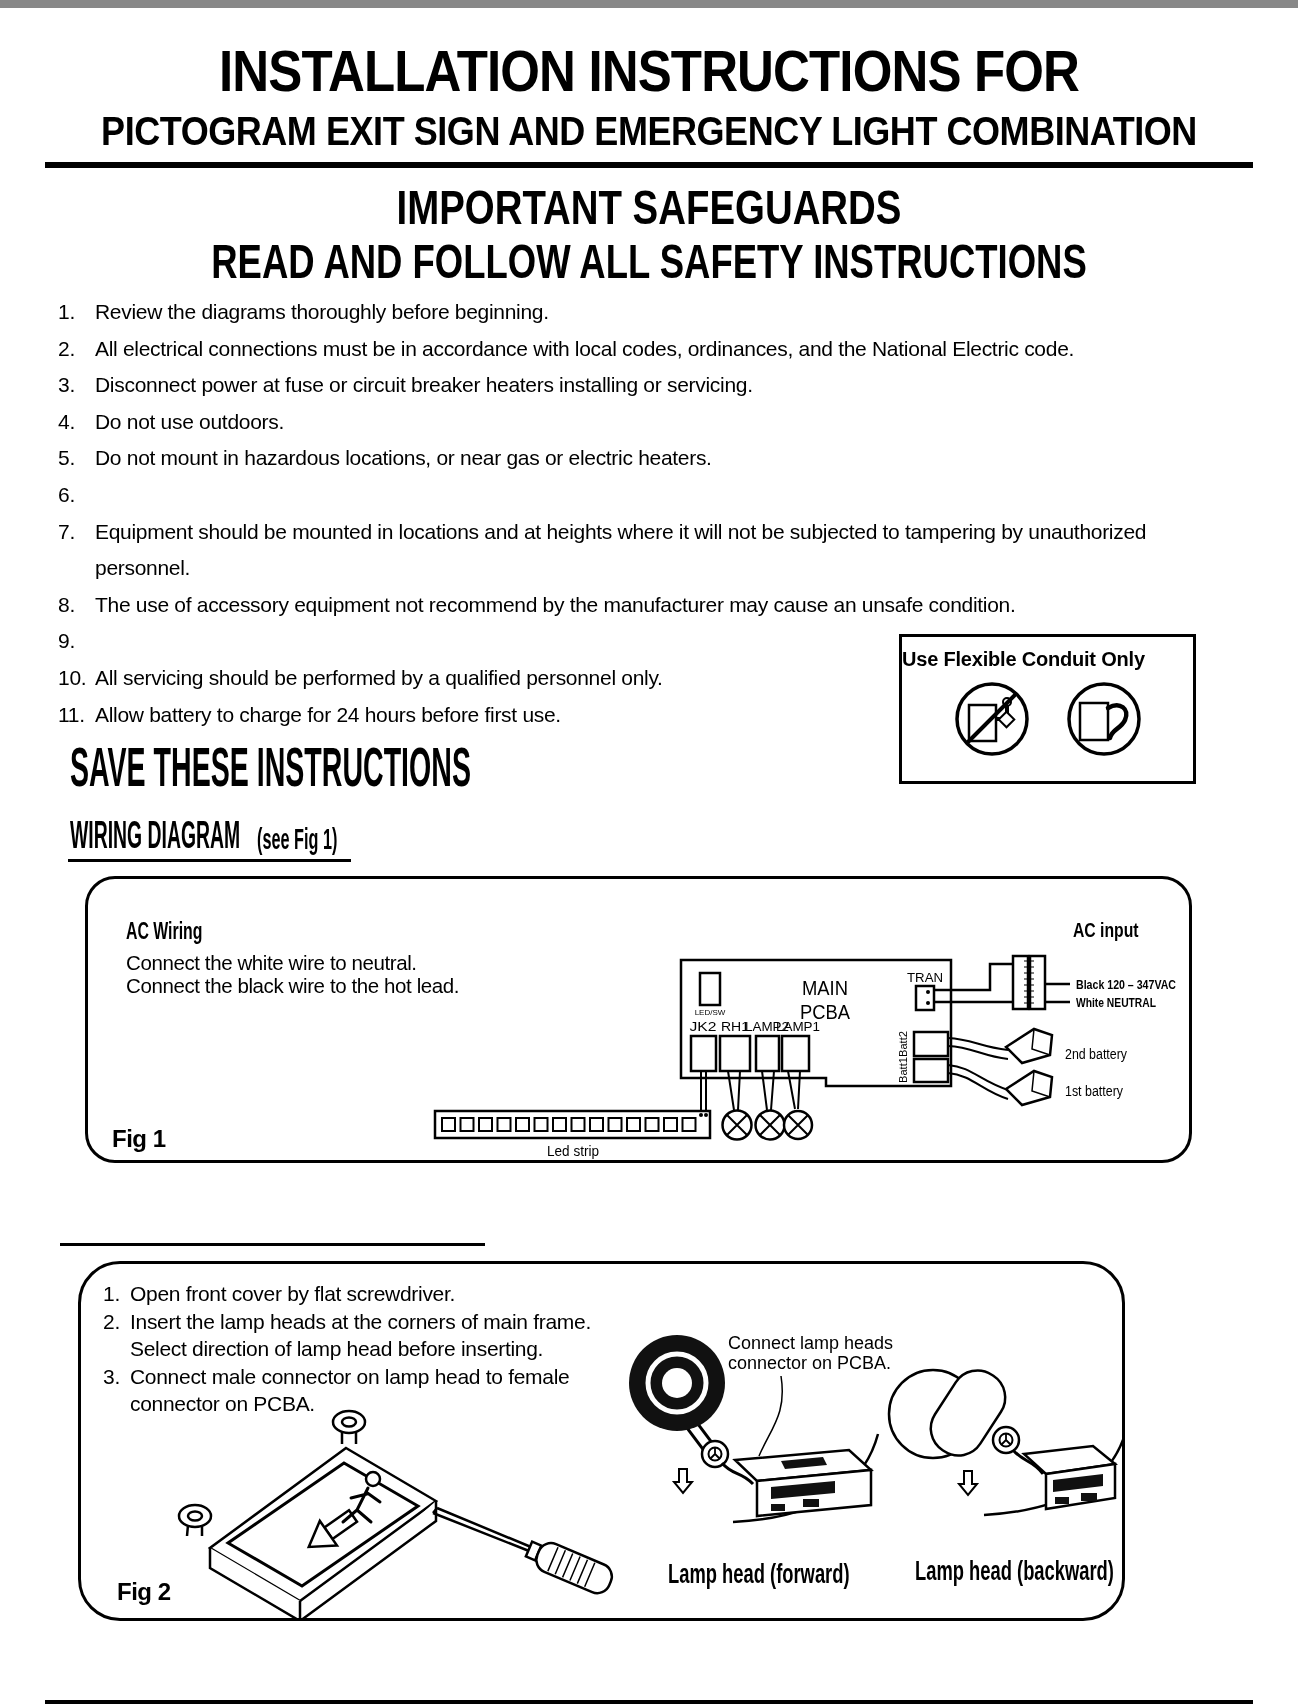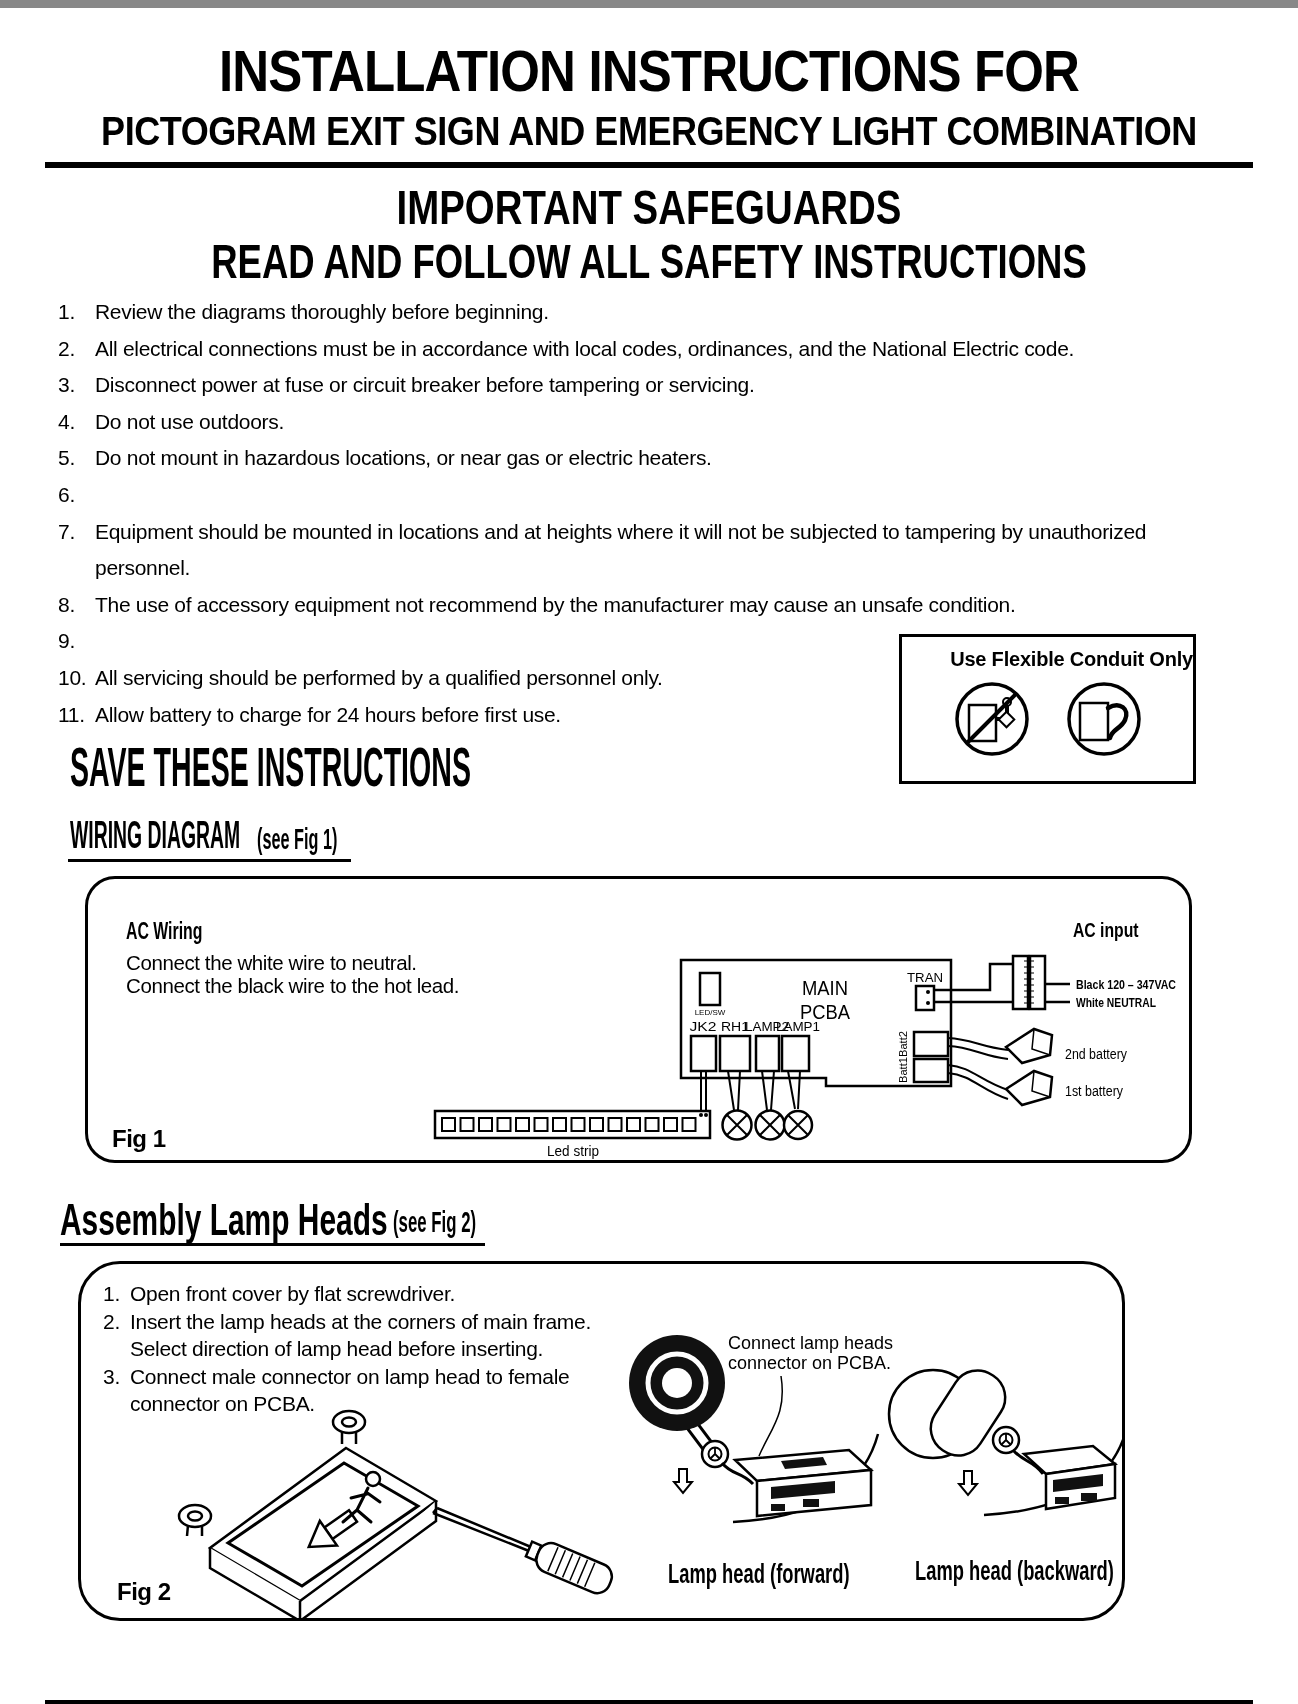--- a/index.html
+++ b/index.html
@@ -34,21 +34,21 @@
     <div class="li">
         <span class="num">1.</span>
         <span class="txt nw">Review the diagrams thoroughly before beginning.</span>
       </div>
     <div class="li">
         <span class="num">2.</span>
         <span class="txt nw">All electrical connections must be in accordance with local codes, ordinances, and the National Electric code.</span>
       </div>
     <div class="li">
         <span class="num">3.</span>
-        <span class="txt nw">Disconnect power at fuse or circuit breaker before tampering or servicing.</span>
+        <span class="txt nw">Disconnect power at fuse or circuit breaker heaters installing or servicing.</span>
       </div>
     <div class="li">
         <span class="num">4.</span>
         <span class="txt nw">Do not use outdoors.</span>
       </div>
     <div class="li">
         <span class="num">5.</span>
         <span class="txt nw">Do not mount in hazardous locations, or near gas or electric heaters.</span>
       </div>
     <div class="li">
@@ -73,21 +73,21 @@
         <span class="num">10.</span>
         <span class="txt nw">All servicing should be performed by a qualified personnel only.</span>
       </div>
     <div class="li">
         <span class="num">11.</span>
         <span class="txt nw">Allow battery to charge for 24 hours before first use.</span>
       </div>
   </div>
 
   <div class="abs" style="left:899px;top:626px;width:291px;height:144px;border:3px solid #000">
-    <div class="b nw" style="text-align:right;margin-top:11px;font-size:20px;letter-spacing:-.2px">Use Flexible Conduit Only</div>
+    <div class="b nw" style="text-align:left;margin-top:11px;font-size:20px;letter-spacing:-.2px">Use Flexible Conduit Only</div>
     <div style="display:flex;justify-content:center;gap:28px;margin-top:6px">
       <svg width="84" height="84" viewBox="0 0 84 84">
         <circle cx="42" cy="42" r="35" fill="none" stroke="#000" stroke-width="3.5"></circle>
         <rect x="19" y="28" width="27" height="36" fill="#fff" stroke="#000" stroke-width="2.5"></rect>
         <path d="M46,42 L57,42 L57,28" fill="none" stroke="#000" stroke-width="4"></path>
         <rect x="51" y="37" width="11" height="11" transform="rotate(-45 56.5 42.5)" fill="#fff" stroke="#000" stroke-width="2"></rect>
         <circle cx="57" cy="25" r="4" fill="#fff" stroke="#000" stroke-width="2"></circle>
         <line x1="16" y1="67" x2="67" y2="16" stroke="#000" stroke-width="4"></line>
       </svg>
       <svg width="84" height="84" viewBox="0 0 84 84">
@@ -206,24 +206,20 @@
     <div class="abs" style="left:38px;top:72px;font-size:20.5px;line-height:23px;letter-spacing:-.4px">
       <div class="nw">Connect the white wire to neutral.</div>
       <div class="nw">Connect the black wire to the hot lead.</div>
     </div>
     <div class="abs" style="left:985px;top:40px">
       <span class="cond b nw" style="font-size:21px;transform:scaleX(.75);transform-origin:0 0">AC input</span>
     </div>
     <div class="abs b nw" style="left:24px;top:246px;font-size:24px;letter-spacing:-.5px">Fig 1</div>
   </div>
 
-  <div class="abs" style="left:60px;top:1190px;height:42px">
-    <span class="cond b nw" style="font-size:44px;transform:scaleX(.68);transform-origin:0 0">Assembly Lamp Heads</span>
-    <span class="cond b nw abs" style="left:333px;bottom:3px;font-size:30px;transform:scaleX(.56);transform-origin:0 100%">(see Fig 2)</span>
-  </div>
   <div class="abs rule" style="left:60px;top:1235px;width:425px;height:3px"></div>
 
   <div class="abs figbox" style="left:78px;top:1253px;width:1041px;height:354px;border-radius:42px">
     <svg class="abs" style="left:0;top:0" width="1041" height="354" viewBox="0 0 1041 354">
 
       <path d="M700,112 C706,150 690,164 678,192" fill="none" stroke="#000" stroke-width="1.5"></path>
 
       <g fill="none" stroke="#000" stroke-width="2.5">
         <ellipse cx="268" cy="158" rx="16" ry="11" fill="#fff"></ellipse>
         <ellipse cx="268" cy="158" rx="7" ry="4.5"></ellipse>

